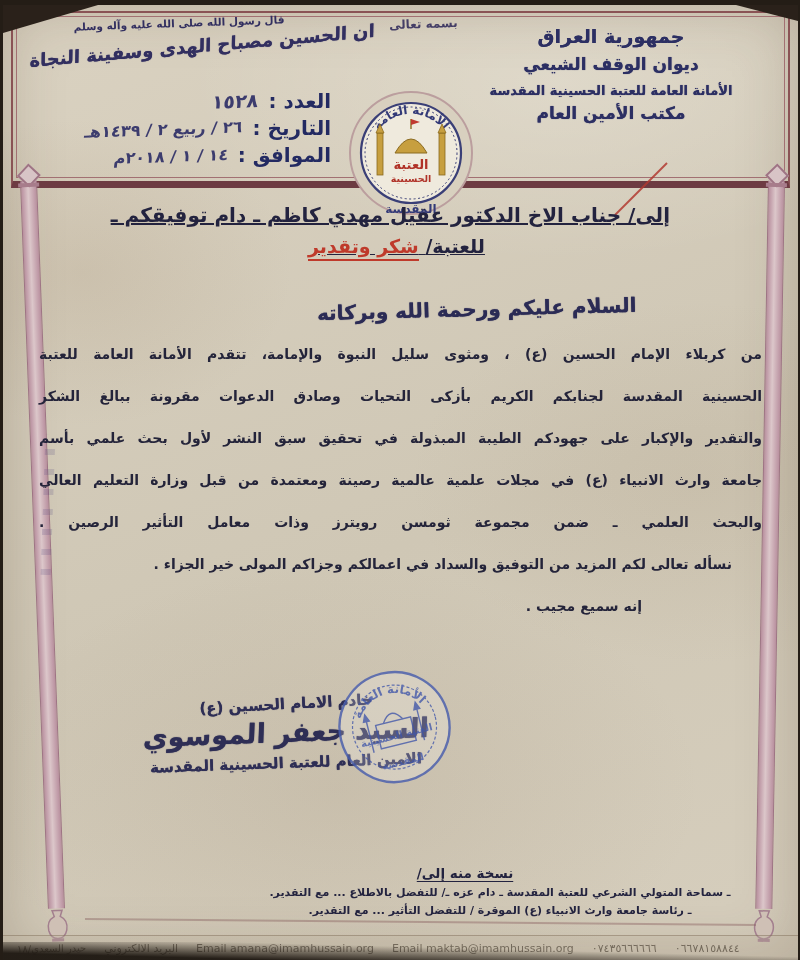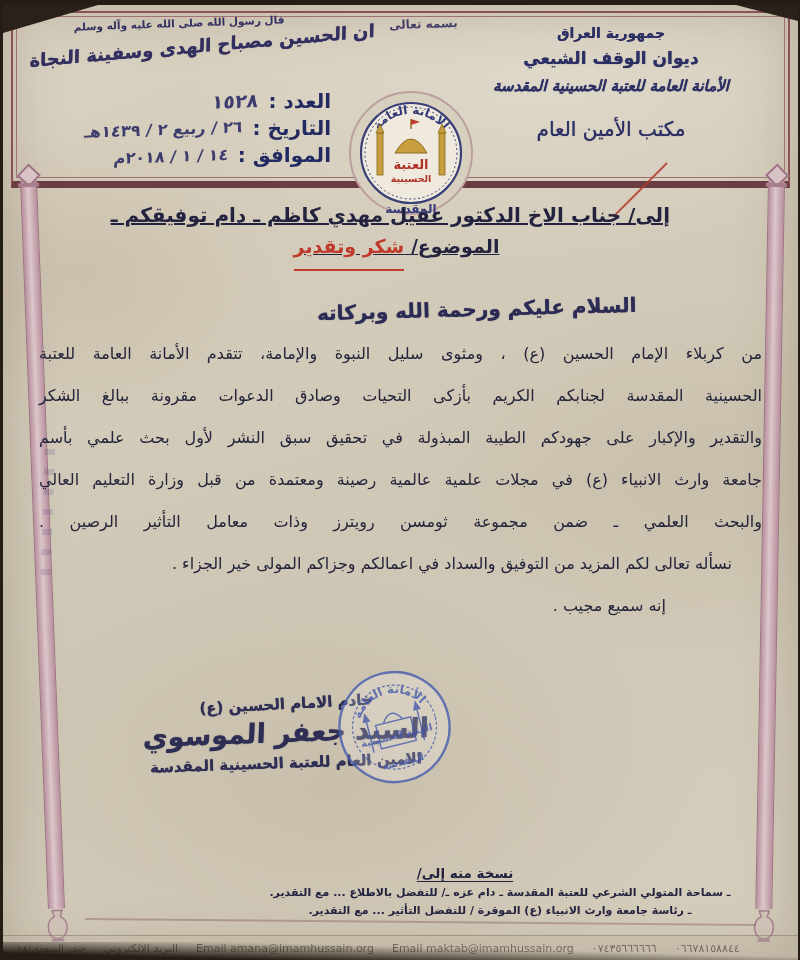--- a/index.html
+++ b/index.html
@@ -22,24 +22,24 @@
   .corner-tl{position:absolute;left:0;top:0;width:95px;height:28px;background:#2a211a;clip-path:polygon(0 0,100% 0,0 100%);}
   .corner-tr{position:absolute;right:0;top:0;width:62px;height:16px;background:#2a211a;clip-path:polygon(0 0,100% 0,100% 100%);}
   .bottom-shadow{position:absolute;left:0;right:0;bottom:0;height:18px;pointer-events:none;
     background:linear-gradient(1.5deg, rgba(28,22,16,.95) 18%, rgba(28,22,16,0) 62%);}
   
   .frame{position:absolute;left:8px;top:6px;right:8px;height:168px;
     border:2px solid #8a5355;border-bottom:7px solid #6d3b42;}
   .frame-inner{position:absolute;inset:3px;border:1px solid #a27072;}
   .bismillah{position:absolute;left:386px;top:12px;font-size:12px;font-weight:bold;color:#443e66;transform:rotate(-2deg);}
   .republic{position:absolute;right:22px;top:20px;width:330px;text-align:center;color:#2c2f63;}
-  .republic .r1{font-size:14px;font-weight:bold;margin-bottom:7px;text-shadow:0 0 .6px #2c2f63;}
+  .republic .r1{font-size:19px;font-weight:bold;margin-bottom:7px;text-shadow:0 0 .6px #2c2f63;}
   .republic .r2{font-size:17px;font-weight:bold;margin-bottom:9px;text-shadow:0 0 .8px #2c2f63;}
-  .republic .r3{font-size:15px;font-weight:bold;margin-bottom:22px;text-shadow:0 0 .8px #2c2f63;font-style:italic;}
-  .republic .r4{font-size:20px;font-weight:normal;text-shadow:0 0 .8px #2c2f63;text-align:center;}
+  .republic .r3{font-size:13px;font-weight:bold;margin-bottom:5px;text-shadow:0 0 .8px #2c2f63;}
+  .republic .r4{font-size:17px;font-weight:bold;text-shadow:0 0 .8px #2c2f63;text-align:center;}
   .hadith{position:absolute;left:26px;top:12px;width:300px;text-align:center;color:#322f60;}
   .hadith .h1{font-size:10.5px;font-weight:bold;transform:rotate(-2deg);}
   .hadith .h2{font-size:18px;font-weight:bold;margin-top:8px;transform:rotate(-5deg) skewX(-6deg);white-space:nowrap;text-shadow:0 0 .7px #322f60;}
   .fields{position:absolute;left:28px;top:84px;width:300px;direction:rtl;}
   .frow{display:flex;align-items:baseline;gap:10px;height:27px;}
   .frow .lbl{font-size:20px;font-weight:bold;color:#232a62;white-space:nowrap;}
   .frow .val{font-size:16px;font-weight:bold;color:#3c3c6e;transform:skewX(-8deg) rotate(-2deg);white-space:nowrap;letter-spacing:1px;}
   .frow.f1 .val{font-size:19px;letter-spacing:3px;}
   .emblem{position:absolute;left:334px;top:84px;width:148px;height:134px;}
   
@@ -49,28 +49,28 @@
   .col.left{left:17px;transform:rotate(-2.2deg);transform-origin:top center;}
   .col.right{right:13px;transform:rotate(1deg);transform-origin:top center;}
   .col .diamond{position:absolute;top:-14px;left:50%;width:13px;height:13px;background:#d8c4c6;border:2px solid #9e7484;transform:translateX(-50%) rotate(45deg);}
   .col .cap{position:absolute;top:2px;left:-3px;right:-3px;height:4px;background:#a77c8b;}
   .col .urn{position:absolute;bottom:-34px;left:50%;transform:translateX(-50%);}
   .baseline-rule{position:absolute;left:82px;right:42px;top:916px;height:2px;background:rgba(140,100,100,.45);transform:rotate(.5deg);}
   
   .addressee{position:absolute;right:128px;left:120px;top:194px;direction:rtl;text-align:right;color:#23233f;text-decoration:underline;}
   .addressee .a1,.addressee .a2{font-size:20px;font-weight:bold;line-height:33px;white-space:nowrap;}
   .addressee .subject{font-size:19px;font-weight:bold;text-align:center;margin-top:3px;}
-  .subject .subj-val{color:#bf3a2b;border-bottom:2px solid #bf3a2b;padding-bottom:12px;}
+  .subject .subj-val{color:#bf3a2b;border-bottom:2px solid #bf3a2b;padding-bottom:2px;}
   .salutation{position:absolute;right:162px;top:292px;font-size:20px;font-weight:bold;color:#2b2b55;
     transform:rotate(-1.5deg);text-shadow:0 0 .9px #2b2b55;direction:rtl;}
   
   .body-text{position:absolute;left:36px;right:36px;top:328px;direction:rtl;color:#24243a;}
-  .bline{font-size:16px;font-weight:normal;height:42px;line-height:42px;text-align:justify;text-align-last:justify;white-space:nowrap;}
+  .bline{font-size:14px;font-weight:bold;height:42px;line-height:42px;text-align:justify;text-align-last:justify;white-space:nowrap;}
   .bline.c1{text-align:right;text-align-last:right;padding-right:30px;white-space:nowrap;}
-  .bline.c2{text-align:right;text-align-last:right;padding-right:96px;}
+  .bline.c2{text-align:right;text-align-last:right;padding-right:120px;}
   
   .signature{position:absolute;left:88px;top:690px;width:390px;text-align:center;direction:rtl;color:#2e2e55;}
   .signature .s1{font-size:15px;font-weight:bold;transform:rotate(-3deg);text-shadow:0 0 .7px #2e2e55;}
   .signature .s2{font-size:27px;font-weight:bold;margin-top:4px;transform:rotate(-2deg) skewX(-4deg);text-shadow:0 0 1px #2e2e55;}
   .signature .s3{font-size:15px;font-weight:bold;margin-top:6px;transform:rotate(-2deg);text-shadow:0 0 .7px #2e2e55;}
   .stamp{position:absolute;left:316px;top:658px;width:152px;height:132px;opacity:.82;transform:rotate(-14deg);}
   
   .cc{position:absolute;right:28px;top:860px;width:540px;direction:rtl;text-align:center;color:#23233f;}
   .cc .cc-title{font-size:13.5px;font-weight:bold;text-decoration:underline;text-underline-offset:3px;margin-bottom:3px;margin-right:70px;}
   .cc .cc-item{font-size:11px;font-weight:bold;line-height:18px;white-space:nowrap;}
@@ -165,21 +165,21 @@
   <div class="baseline-rule"></div>
   <div class="ghost"></div>
 
   <svg class="redmark" width="800" height="960" viewBox="0 0 800 960">
     <path d="M 664 158 L 612 210" stroke="#b23a30" stroke-width="2" fill="none" opacity=".85"></path>
   </svg>
 
   <div class="addressee">
     <div class="a1">إلى/ جناب الاخ الدكتور عقيل مهدي كاظم ـ دام توفيقكم ـ</div>
     <div class="subject">
-      <span>الموضوع/</span>
+      <span>للعتبة/</span>
       <span class="subj-val">شكر وتقدير</span>
     </div>
   </div>
 
   <div class="salutation">السلام عليكم ورحمة الله وبركاته</div>
 
   <div class="body-text">
     <div class="bline">من كربلاء الإمام الحسين (ع) ، ومثوى سليل النبوة والإمامة، تتقدم الأمانة العامة للعتبة</div>
     <div class="bline">الحسينية المقدسة لجنابكم الكريم بأزكى التحيات وصادق الدعوات مقرونة ببالغ الشكر</div>
     <div class="bline">والتقدير والإكبار على جهودكم الطيبة المبذولة في تحقيق سبق النشر لأول بحث علمي بأسم</div>

